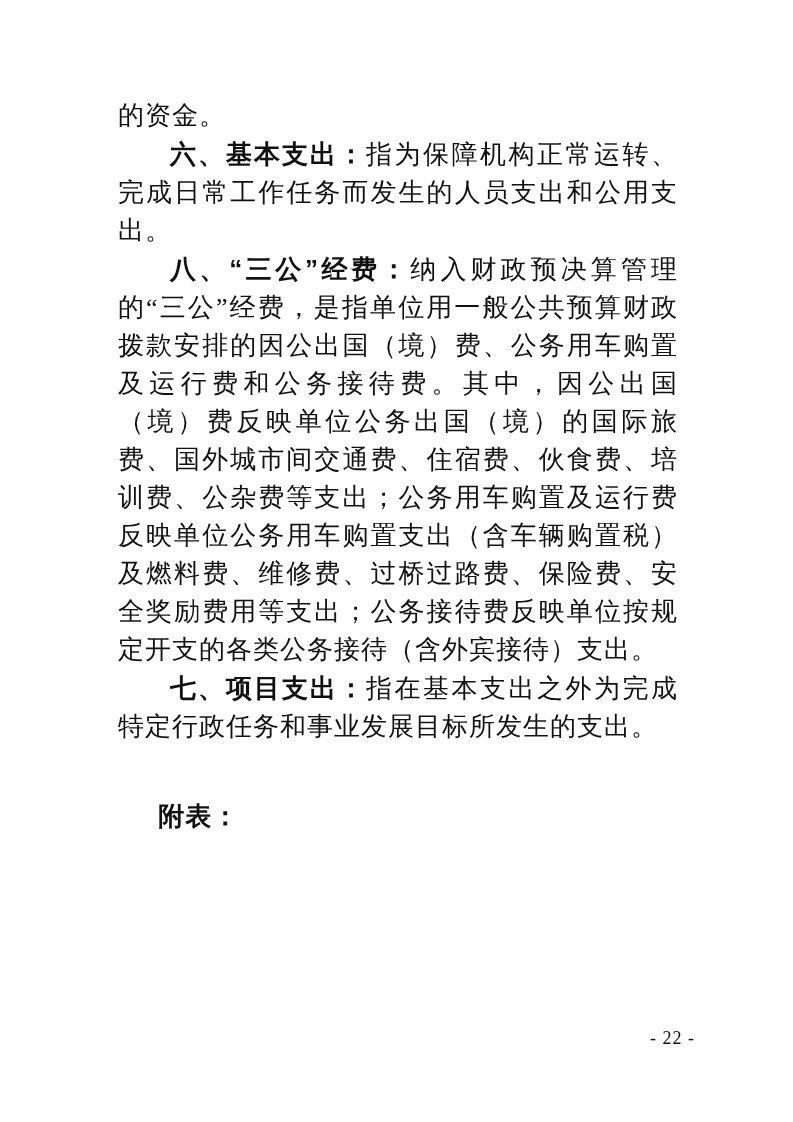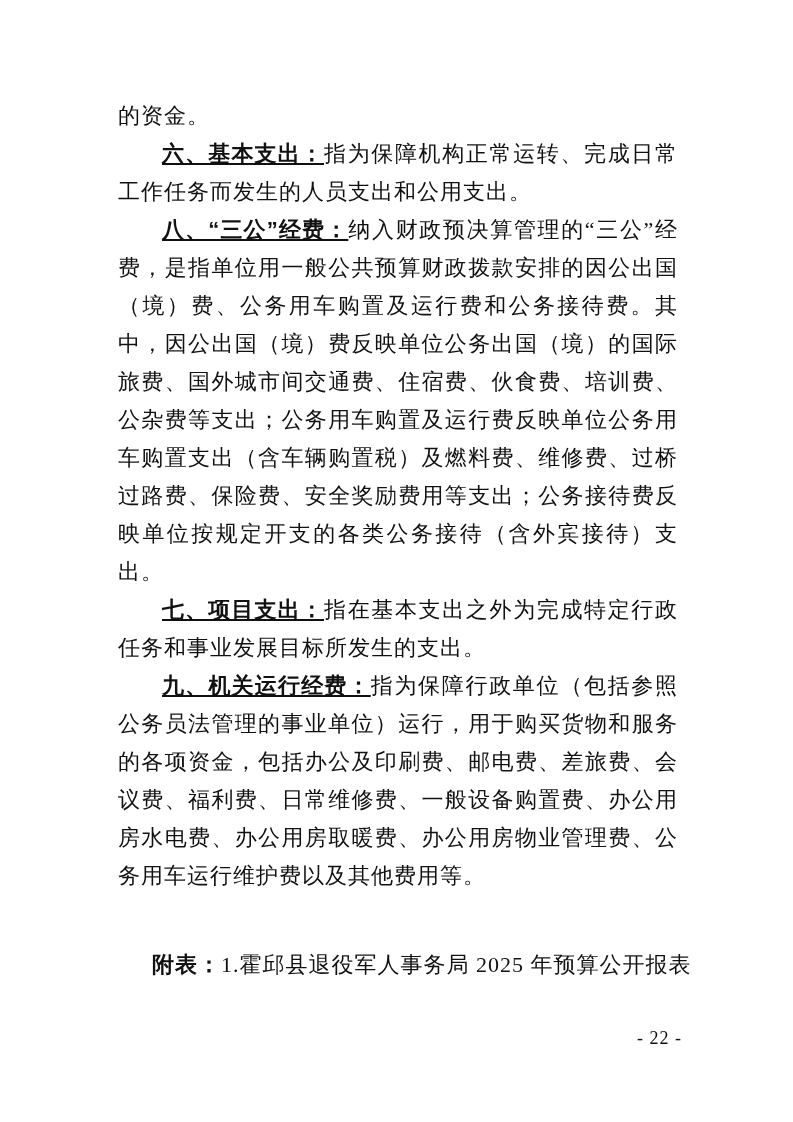--- a/index.html
+++ b/index.html
@@ -11,37 +11,36 @@
     background: #ffffff;
     overflow: hidden;
     font-family: "Liberation Serif", "DejaVu Serif", serif;
     color: #111111;
   }
   .doc-body {
     position: absolute;
     left: 118px;
     top: 97px;
     width: 560px;
-    font-size: 22px;
+    font-size: 26px;
     line-height: 38px;
     text-align: justify;
     letter-spacing: 1px;
   }
   .para {
     text-indent: 2em;
     margin: 0;
   }
   .para.continuation {
     text-indent: 0;
   }
   .term-label {
     font-weight: 700;
     font-family: "Liberation Sans", "DejaVu Sans", sans-serif;
     letter-spacing: 0.5px;
-    text-decoration: underline;
   }
   .attachments {
     margin-top: 50px;
     display: flex;
     text-indent: 0;
     line-height: 40px;
     align-items: center;
   }
   .attachments .attach-label {
     font-weight: 700;
@@ -51,46 +50,44 @@
   }
   .attachments .attach-items {
     list-style: none;
   }
   .attachments .attach-items li {
     white-space: nowrap;
   }
   .page-number {
     position: absolute;
     top: 1026px;
-    right: 111px;
+    right: 98px;
     font-size: 18px;
     line-height: 24px;
     letter-spacing: 1px;
     color: #111111;
   }
 </style>
 </head>
 <body>
 
 <div class="page">
   <div class="doc-body">
 
     <p class="para continuation"><span>的资金。</span></p>
 
     <p class="para"><span class="term-label">六、基本支出：</span><span>指为保障机构正常运转、完成日常工作任务而发生的人员支出和公用支出。</span></p>
 
     <p class="para"><span class="term-label">八、“三公”经费：</span><span>纳入财政预决算管理的“三公”经费，是指单位用一般公共预算财政拨款安排的因公出国（境）费、公务用车购置及运行费和公务接待费。其中，因公出国（境）费反映单位公务出国（境）的国际旅费、国外城市间交通费、住宿费、伙食费、培训费、公杂费等支出；公务用车购置及运行费反映单位公务用车购置支出（含车辆购置税）及燃料费、维修费、过桥过路费、保险费、安全奖励费用等支出；公务接待费反映单位按规定开支的各类公务接待（含外宾接待）支出。</span></p>
 
     <p class="para"><span class="term-label">七、项目支出：</span><span>指在基本支出之外为完成特定行政任务和事业发展目标所发生的支出。</span></p>
 
-    <p class="para"><span class="term-label">九、机关运行经费：</span><span>指为保障行政单位（包括参照公务员法管理的事业单位）运行，用于购买货物和服务的各项资金，包括办公及印刷费、邮电费、差旅费、会议费、福利费、日常维修费、一般设备购置费、办公用房水电费、办公用房取暖费、办公用房物业管理费、公务用车运行维护费以及其他费用等。</span></p>
 
     <div class="attachments">
       <span class="attach-label">附表：</span>
       <ul class="attach-items">
-        <li>1.霍邱县退役军人事务局 2025 年预算公开报表</li>
       </ul>
     </div>
 
   </div>
 
   <div class="page-number">- 22 -</div>
 </div>
 
 </body></html>

